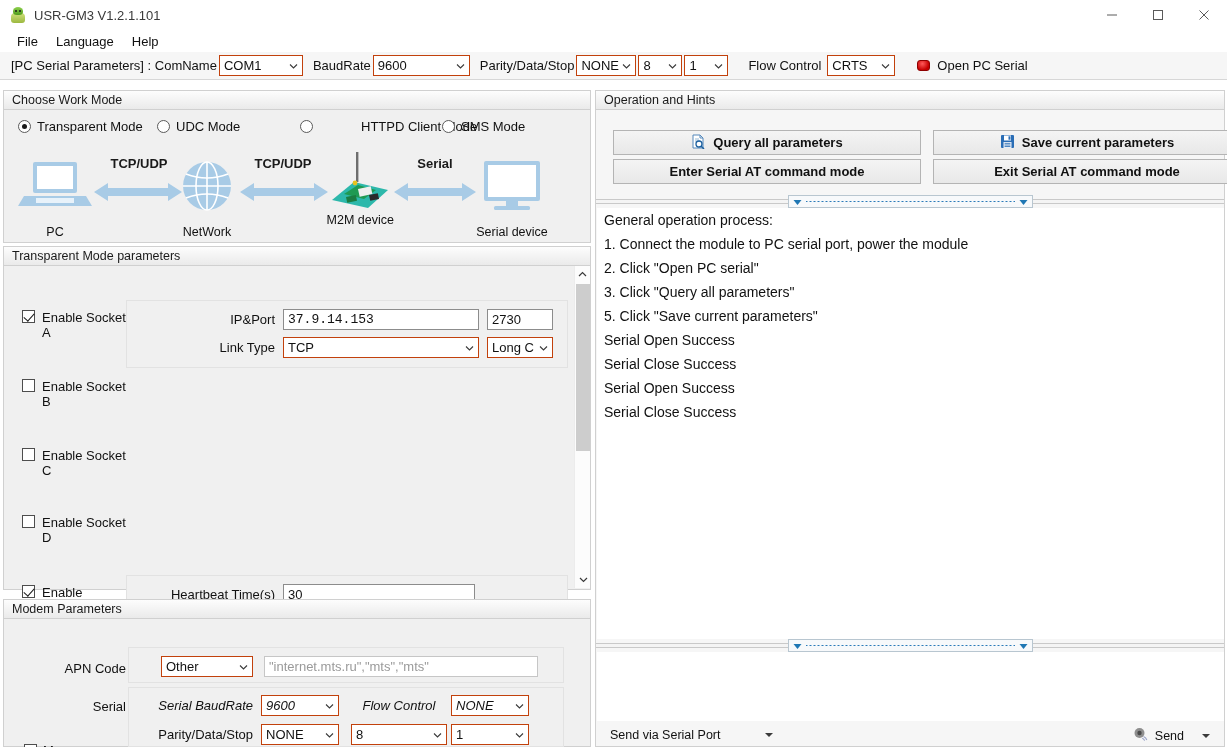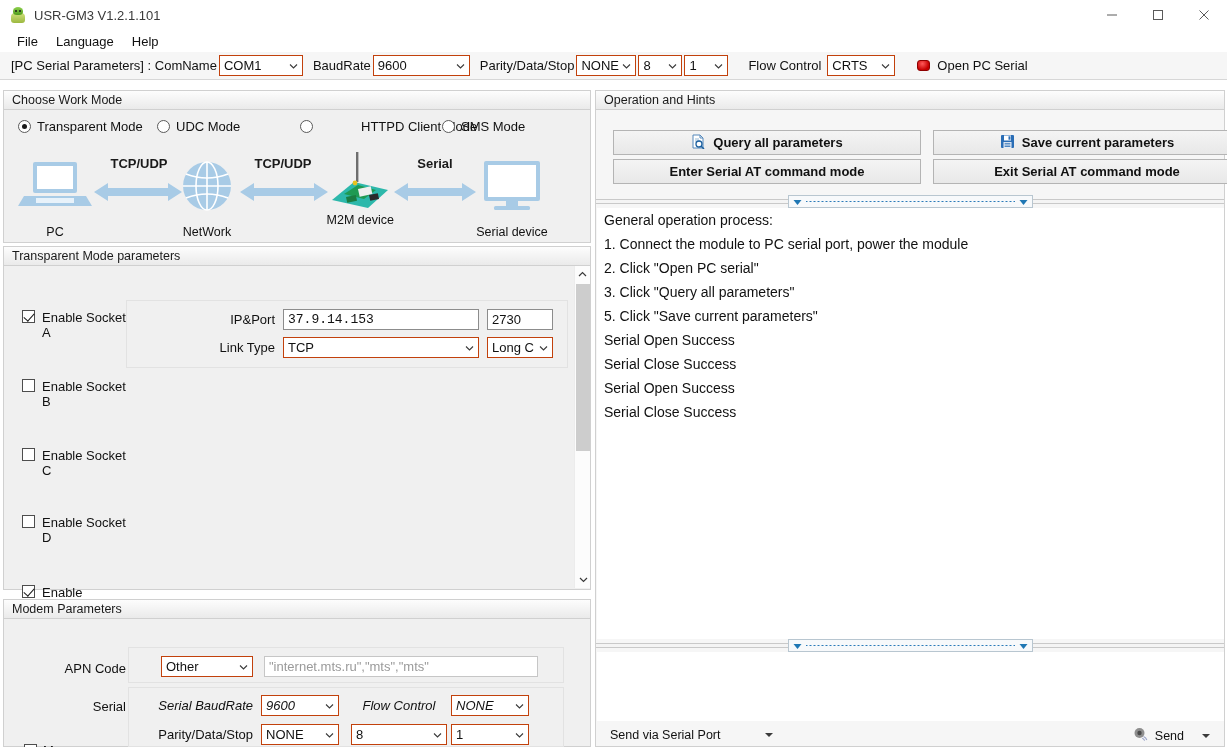--- a/index.html
+++ b/index.html
@@ -398,20 +398,26 @@
     </div>
 
     <div class="sock-label" style="left:18px;top:249px;">
       <span class="cbox"></span>
       <span><span>Enable Socket</span><br><span>D</span></span>
     </div>
 
     <div class="sock-label" style="left:18px;top:319px;">
       <span class="cbox on"></span>
       <span><span>Enable</span><br><span>Heartbeat</span></span>
+    </div>
+    <div class="sock-panel" style="left:122px;top:309px;width:442px;height:40px;">
+      <div class="frow" style="left:0;top:8px;width:100%;">
+        <span class="flab" style="width:148px;">Heartbeat Time(s)</span>
+        <span class="wtext" style="width:192px;margin-left:8px;">30</span>
+      </div>
     </div>
 
     <div class="vscroll" style="right:0;top:0;bottom:0;">
       <div class="sbtn">
         <svg width="9" height="9" viewBox="0 0 9 9">
             <path d="M1 6 L4.5 2.5 L8 6" fill="none" stroke="#3a3a3a" stroke-width="1.2"></path>
           </svg>
       </div>
       <div class="thumb" style="top:18px;height:167px;"></div>
       <div class="sbtn" style="position:absolute;bottom:0;width:16px;">

